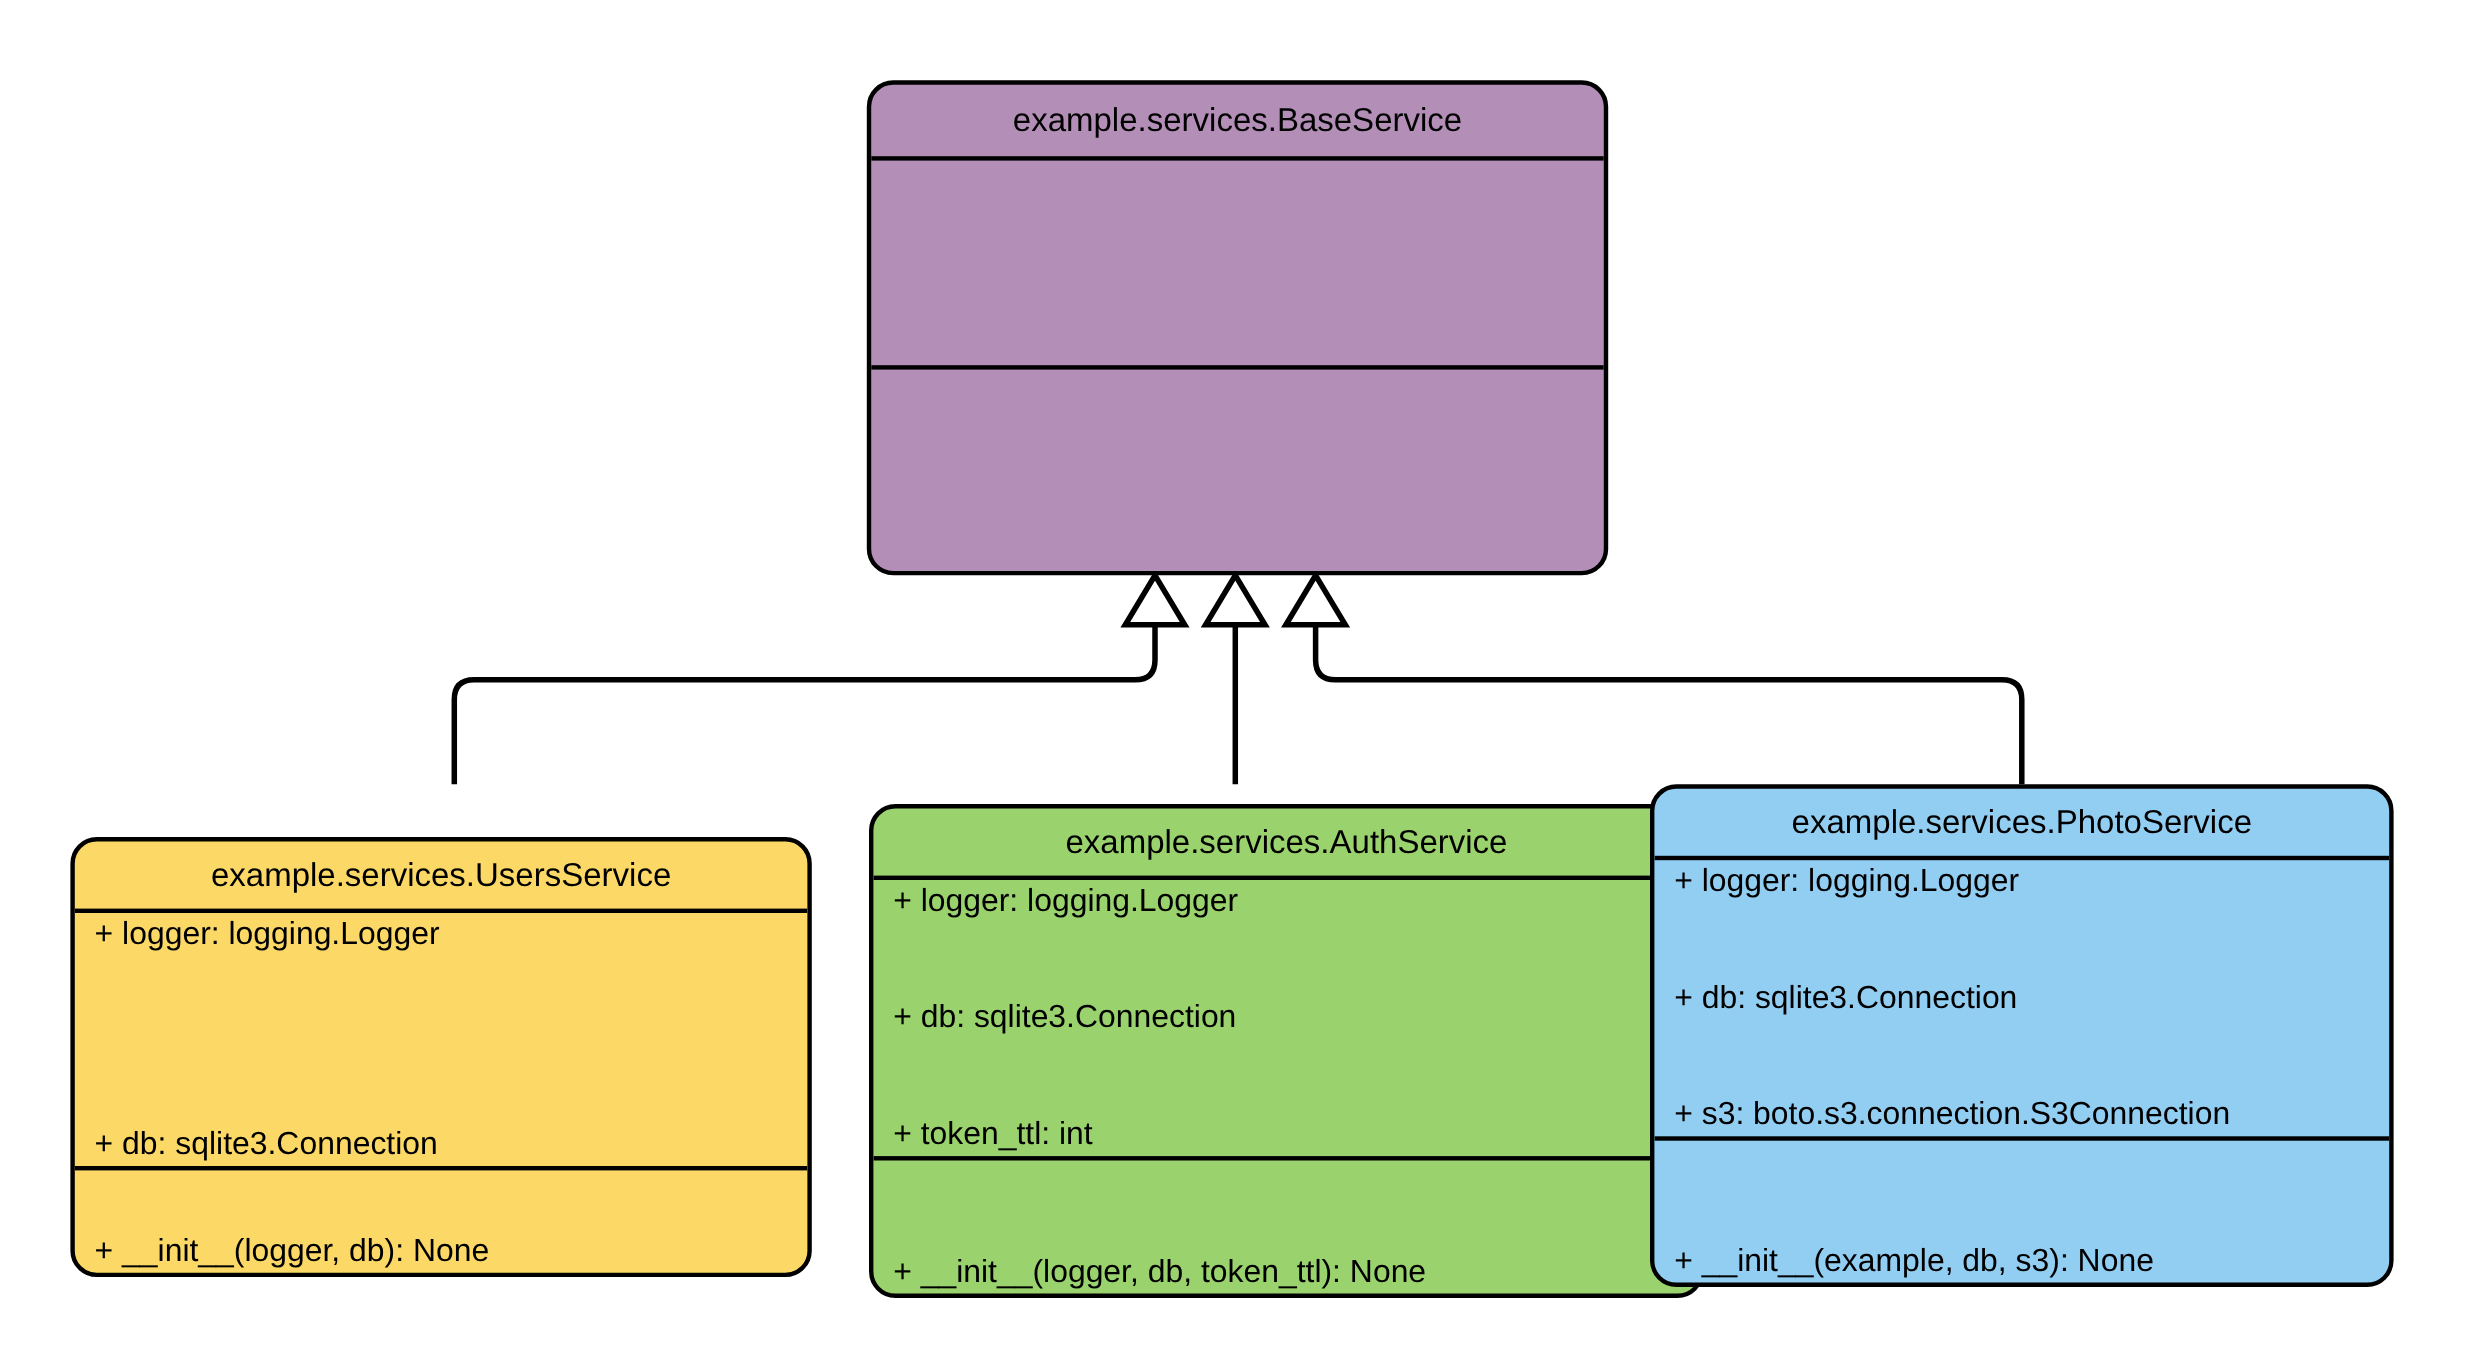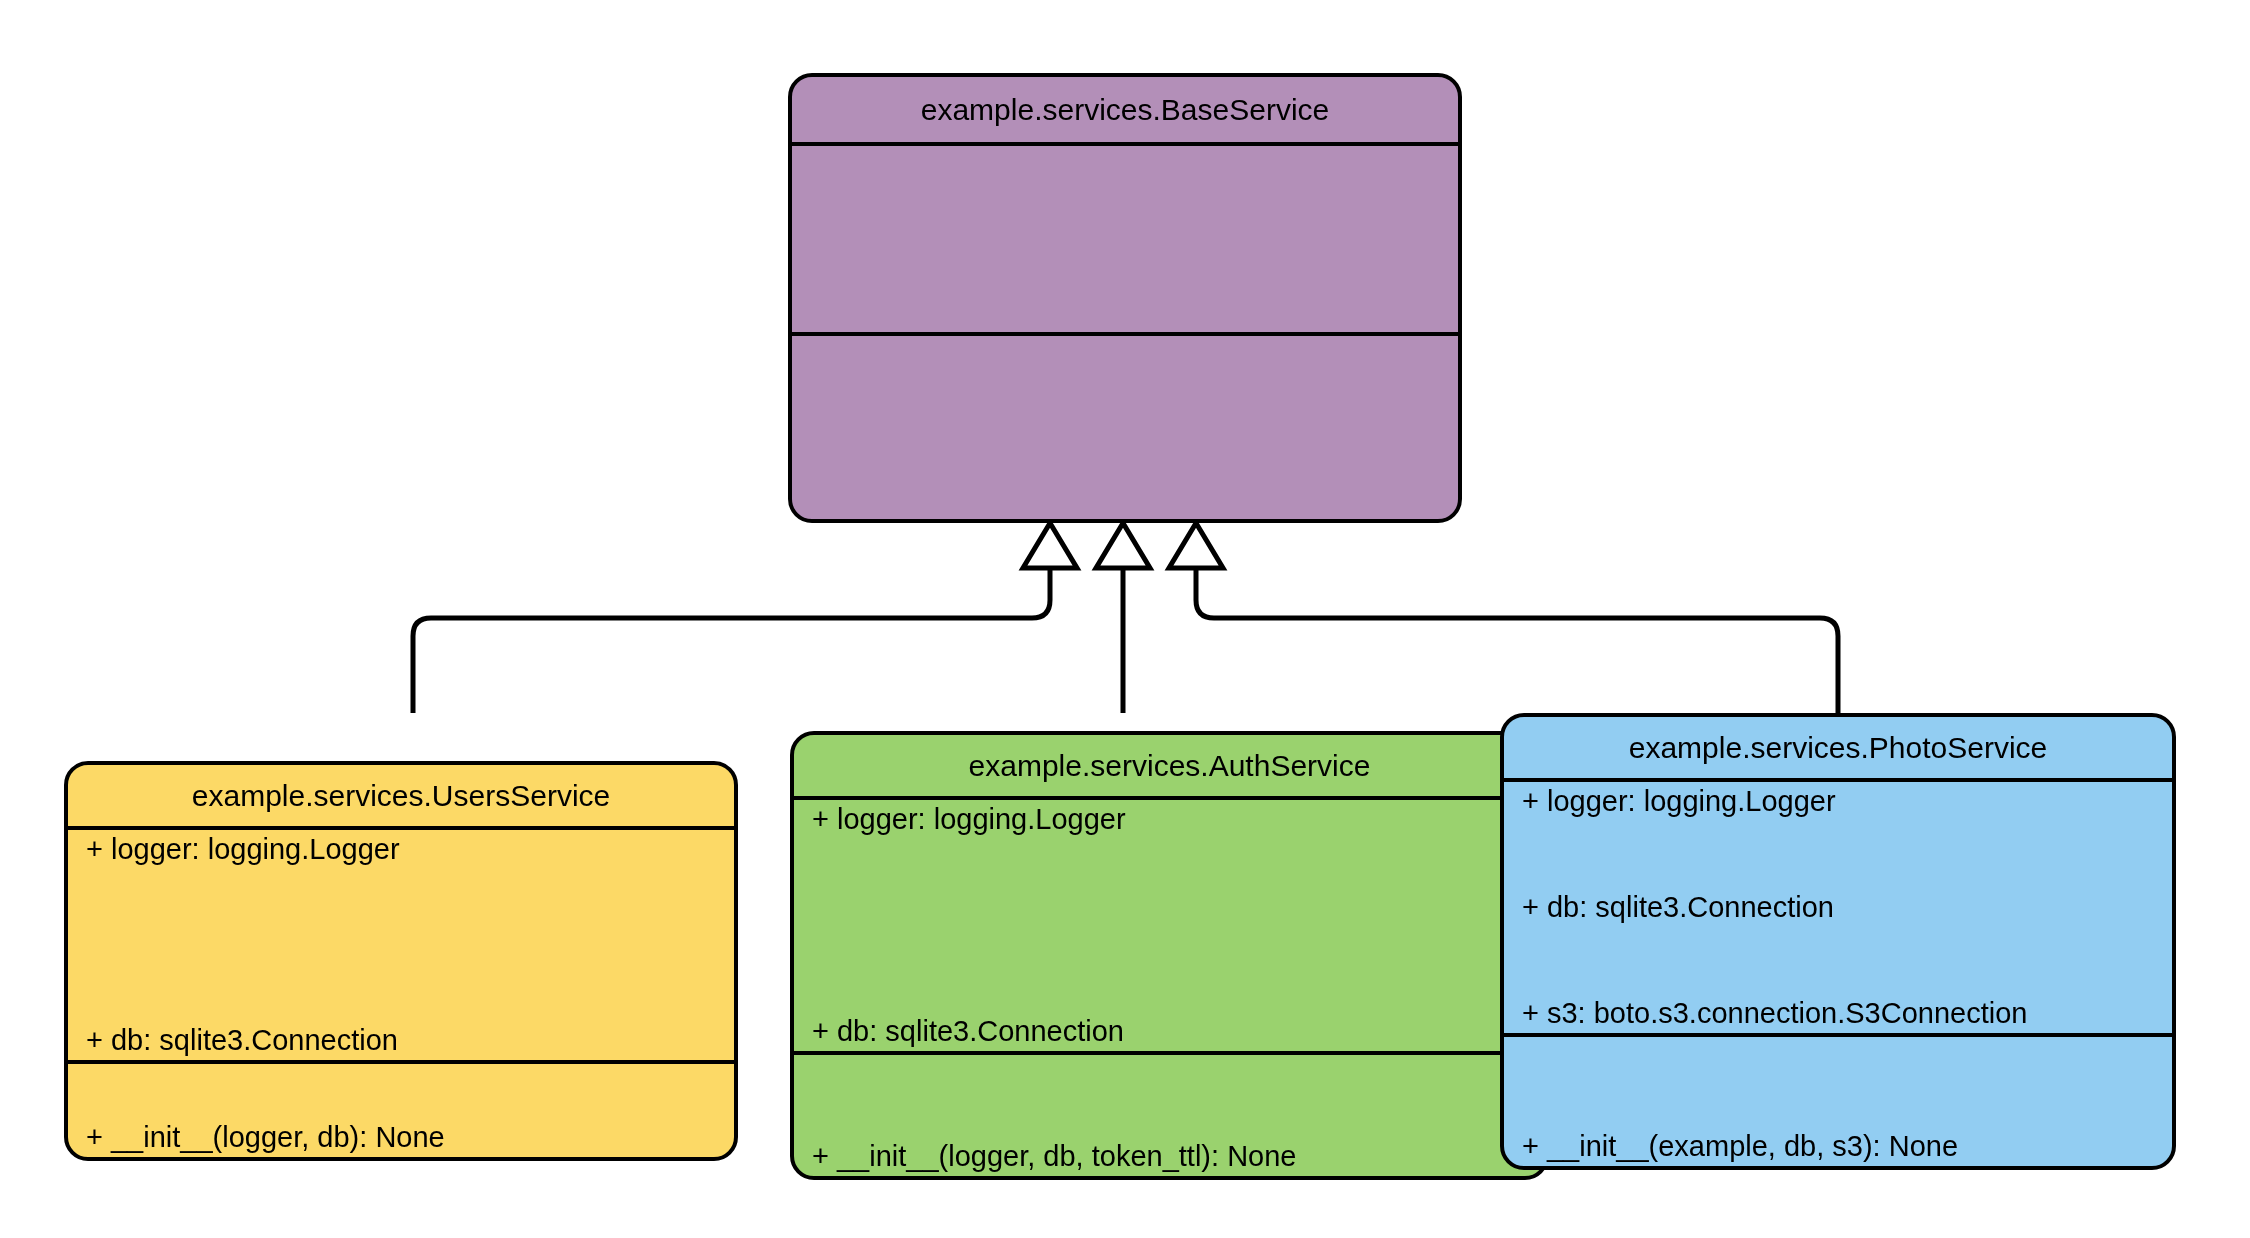--- a/index.html
+++ b/index.html
@@ -133,20 +133,21 @@
     <div class="uml-methods">
       <div class="uml-line">+ __init__(logger, db): None</div>
     </div>
   </div>
 
   <div class="uml-class" id="class-auth" style="background: rgb(154, 210, 110);">
     <div class="uml-name">example.services.AuthService</div>
     <div class="uml-attrs">
       <div class="uml-line">+ logger: logging.Logger</div>
       <div class="uml-line">+ db: sqlite3.Connection</div>
+      <div class="uml-line">+ token_ttl: int</div>
     </div>
     <div class="uml-methods">
       <div class="uml-line">+ __init__(logger, db, token_ttl): None</div>
     </div>
   </div>
 
   <div class="uml-class" id="class-photo" style="background: rgb(146, 205, 242);">
     <div class="uml-name">example.services.PhotoService</div>
     <div class="uml-attrs">
       <div class="uml-line">+ logger: logging.Logger</div>

